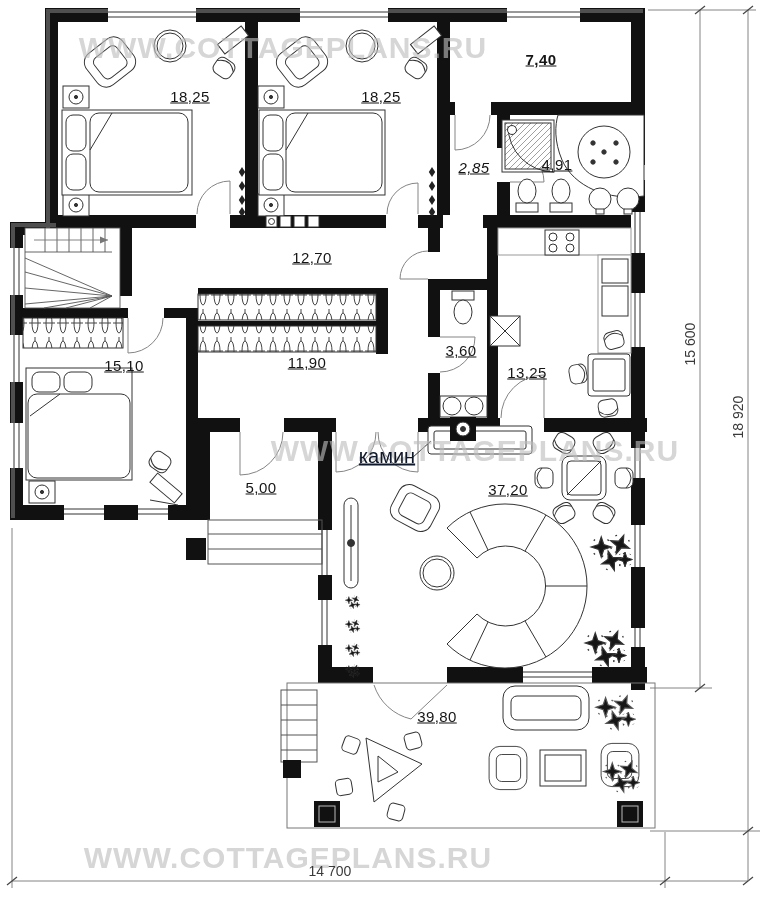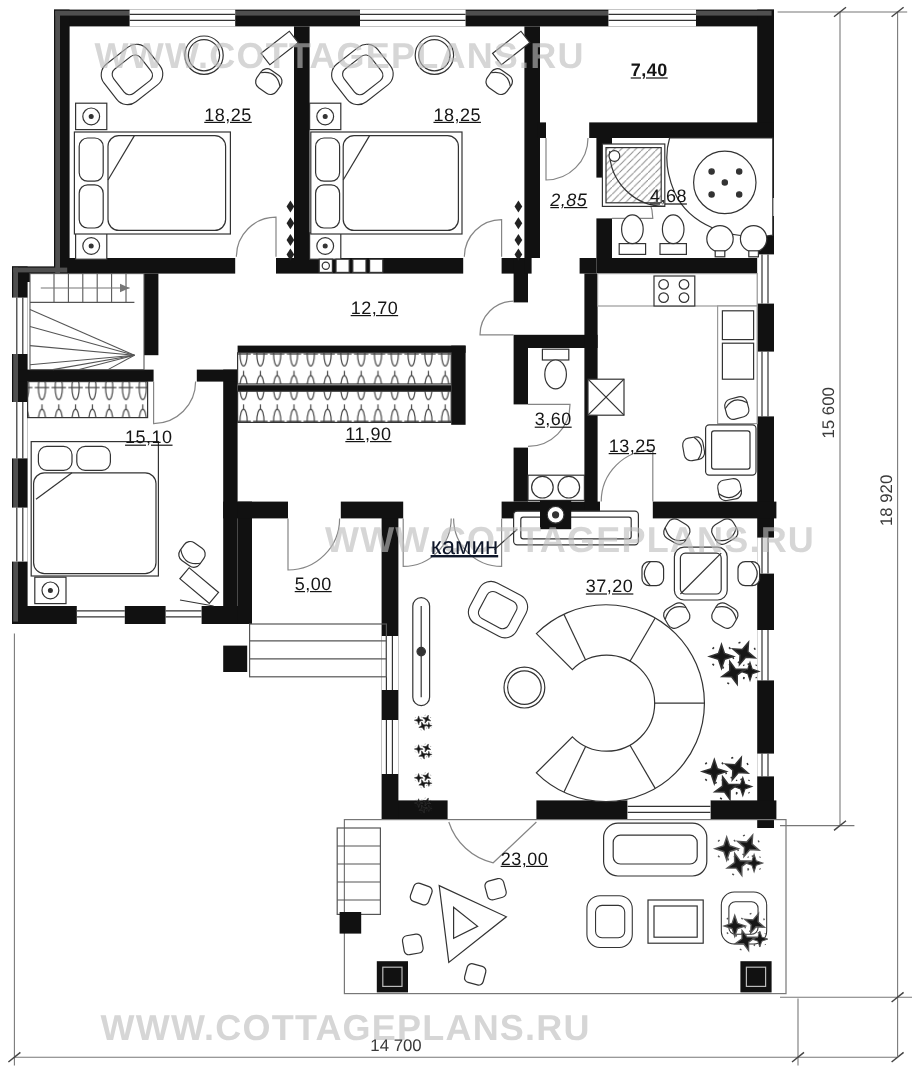--- a/index.html
+++ b/index.html
@@ -443,29 +443,29 @@
 </svg>
 
 <div class="watermark" style="left:283px;top:48px;">WWW.COTTAGEPLANS.RU</div>
 <div class="watermark" style="left:475px;top:451px;">WWW.COTTAGEPLANS.RU</div>
 <div class="watermark" style="left:288px;top:858px;">WWW.COTTAGEPLANS.RU</div>
 
 <div class="room-label" style="left:190px;top:96px;">18,25</div>
 <div class="room-label" style="left:381px;top:96px;">18,25</div>
 <div class="room-label" style="left:541px;top:59px;font-weight:bold;">7,40</div>
 <div class="room-label" style="left:474px;top:167px;font-style:italic;">2,85</div>
-<div class="room-label" style="left:557px;top:164px;">4,68</div>
+<div class="room-label" style="left:557px;top:164px;">4,91</div>
 <div class="room-label" style="left:297px;top:257px;margin-left:15px;">12,70</div>
 <div class="room-label" style="left:124px;top:365px;">15,10</div>
 <div class="room-label" style="left:307px;top:362px;">11,90</div>
 <div class="room-label" style="left:461px;top:350px;">3,60</div>
 <div class="room-label" style="left:527px;top:372px;">13,25</div>
 <div class="room-label" style="left:261px;top:487px;">5,00</div>
 <div class="room-label" style="left:467px;top:489px;margin-left:41px;">37,20</div>
-<div class="room-label" style="left:437px;top:716px;">23,00</div>
+<div class="room-label" style="left:437px;top:716px;">39,80</div>
 
 <div class="fp-label" style="left:387px;top:456px;">камин</div>
 
 <div class="dim-label" style="left:330px;top:871px;">14 700</div>
 <div class="dim-label vert" style="left:690px;top:344px;">15 600</div>
 <div class="dim-label vert" style="left:738px;top:417px;">18 920</div>
 
 </div>
 
 </body></html>

